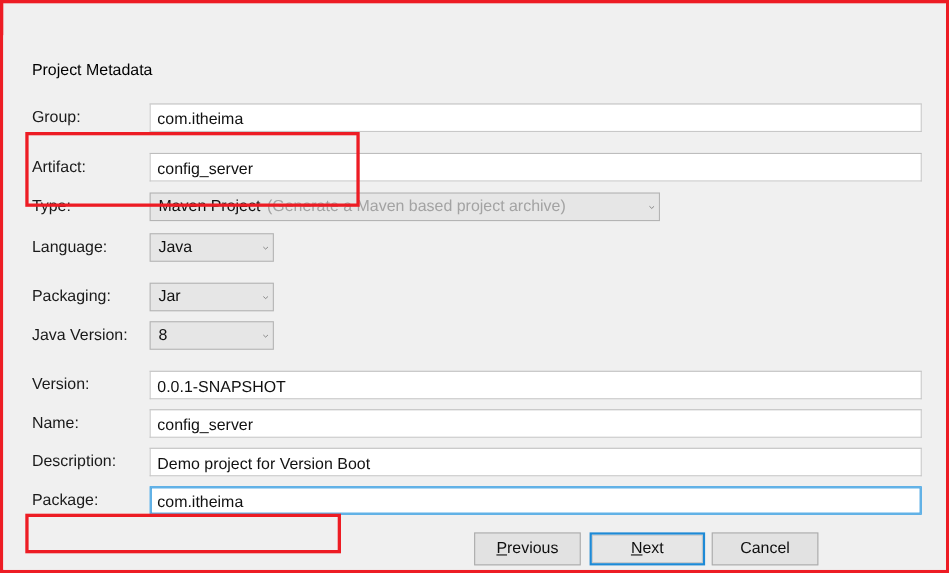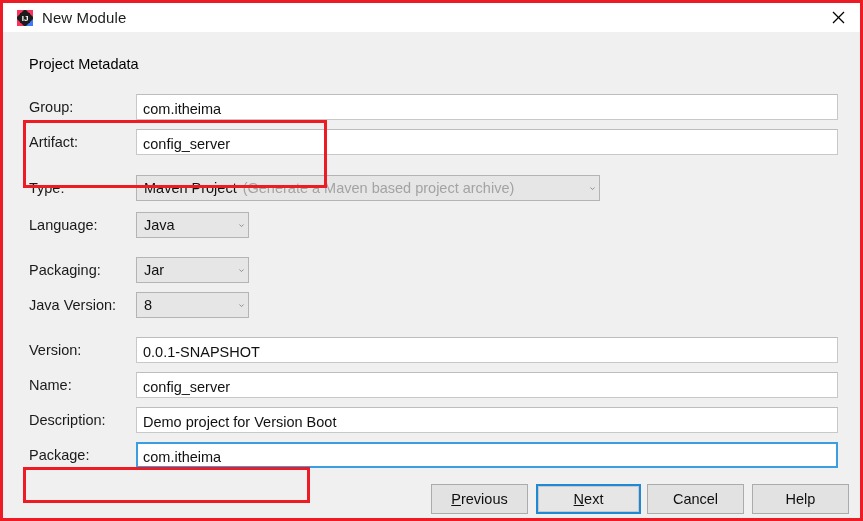--- a/index.html
+++ b/index.html
@@ -168,50 +168,31 @@
     position: absolute;
     border: 3px solid #ED1C24;
     pointer-events: none;
   }
 </style>
 </head>
 <body>
 
 <div id="dialog">
 
-  <div id="titlebar">
-    <svg id="app-icon" viewBox="0 0 16 16">
-      <rect x="0" y="0" width="16" height="16" fill="#1b1b1b"></rect>
-      <path d="M0 0 L7 0 L0 7 Z" fill="#fe315d"></path>
-      <path d="M16 0 L16 7 L9 0 Z" fill="#fe315d"></path>
-      <path d="M0 16 L0 9 L7 16 Z" fill="#fe315d"></path>
-      <path d="M16 16 L9 16 L16 9 Z" fill="#3d7bfb"></path>
-      <rect x="3" y="3" width="10" height="10" fill="#1b1b1b"></rect>
-      <text x="8" y="11.3" font-family="'Liberation Sans', sans-serif" font-size="8" font-weight="bold" fill="#ffffff" text-anchor="middle">IJ</text>
-    </svg>
-    <span id="title-text">New Module</span>
-
-    <div id="close-btn">
-      <svg width="13" height="13" viewBox="0 0 13 13">
-        <line x1="1" y1="1" x2="12" y2="12" stroke="#000000" stroke-width="1.3"></line>
-        <line x1="12" y1="1" x2="1" y2="12" stroke="#000000" stroke-width="1.3"></line>
-      </svg>
-    </div>
-  </div>
 
   <div id="content">
 
     <div id="section-title">Project Metadata</div>
 
     <div id="rows">
         <div class="row" style="top: 62px; width: 857px;">
           <div class="lbl">Group:</div>
           <div class="txt">com.itheima</div>
         </div>
-        <div class="row" style="top: 97px; width: 857px;">
+        <div class="row" style="top: 107px; width: 857px;">
           <div class="lbl">Artifact:</div>
           <div class="txt">config_server</div>
         </div>
         <div class="row" style="top: 143px; width: 857px;">
           <div class="lbl">Type:</div>
           <div class="combo wide">
             <span class="val">Maven Project</span>
             <span class="hint">(Generate a Maven based project archive)</span>
             <svg class="chev" width="13" height="9" viewBox="0 0 13 9">
               <polyline points="1,2 6.5,7 12,2" fill="none" stroke="#555555" stroke-width="1.5"></polyline>
@@ -271,19 +252,16 @@
     <div id="buttons">
         <div class="btn" style="left: 428px; width: 97px;">
           <span><span></span><span class="mnem">P</span><span>revious</span></span>
         </div>
         <div class="btn default" style="left: 533px; width: 105px;">
           <span><span></span><span class="mnem">N</span><span>ext</span></span>
         </div>
         <div class="btn" style="left: 644px; width: 97px;">
           <span><span>Cancel</span></span>
         </div>
-        <div class="btn" style="left: 749px; width: 97px;">
-          <span><span>Help</span></span>
-        </div>
       </div>
 
   </div>
 </div>
 
 </body></html>

